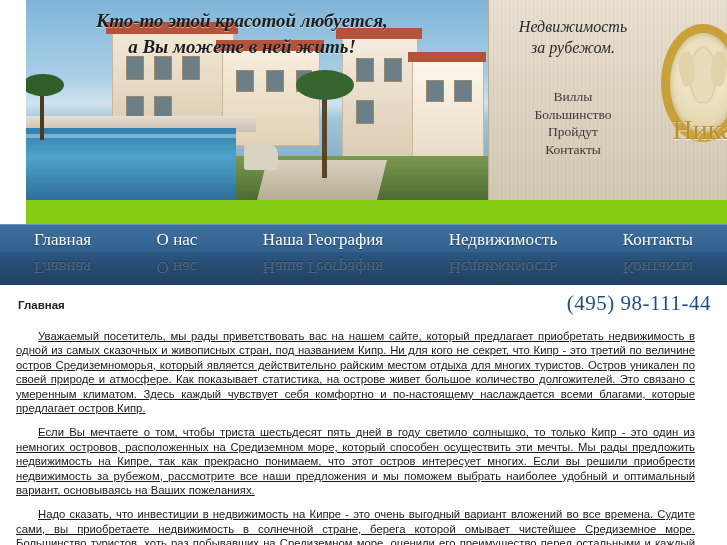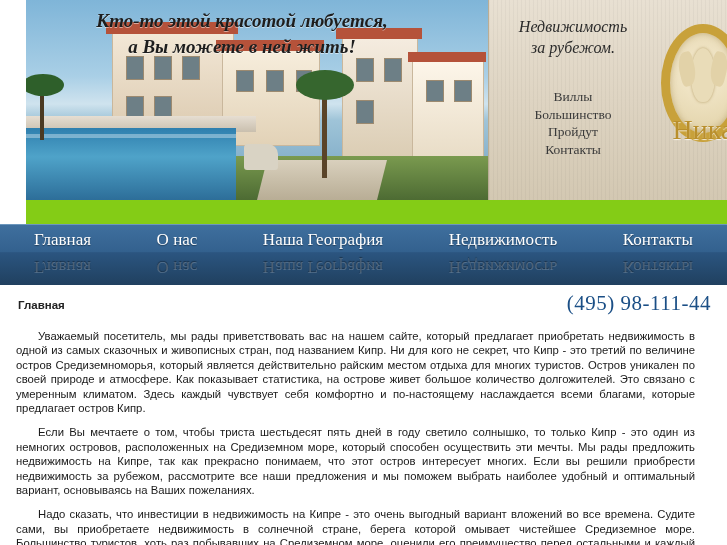--- a/index.html
+++ b/index.html
@@ -339,20 +339,21 @@
     margin-top: 18px;
     font-family: "Liberation Sans", sans-serif;
     font-size: 11.3px;
     line-height: 14.4px;
     color: #1a1a1a;
     text-align: justify;
   }
   .article p {
     margin: 0 16px 10px 0;
     text-indent: 22px;
+    text-decoration: underline;
   }
 </style>
 </head>
 <body>
 
 <div class="page">
 
   <div class="header">
 
     <div class="photo">

